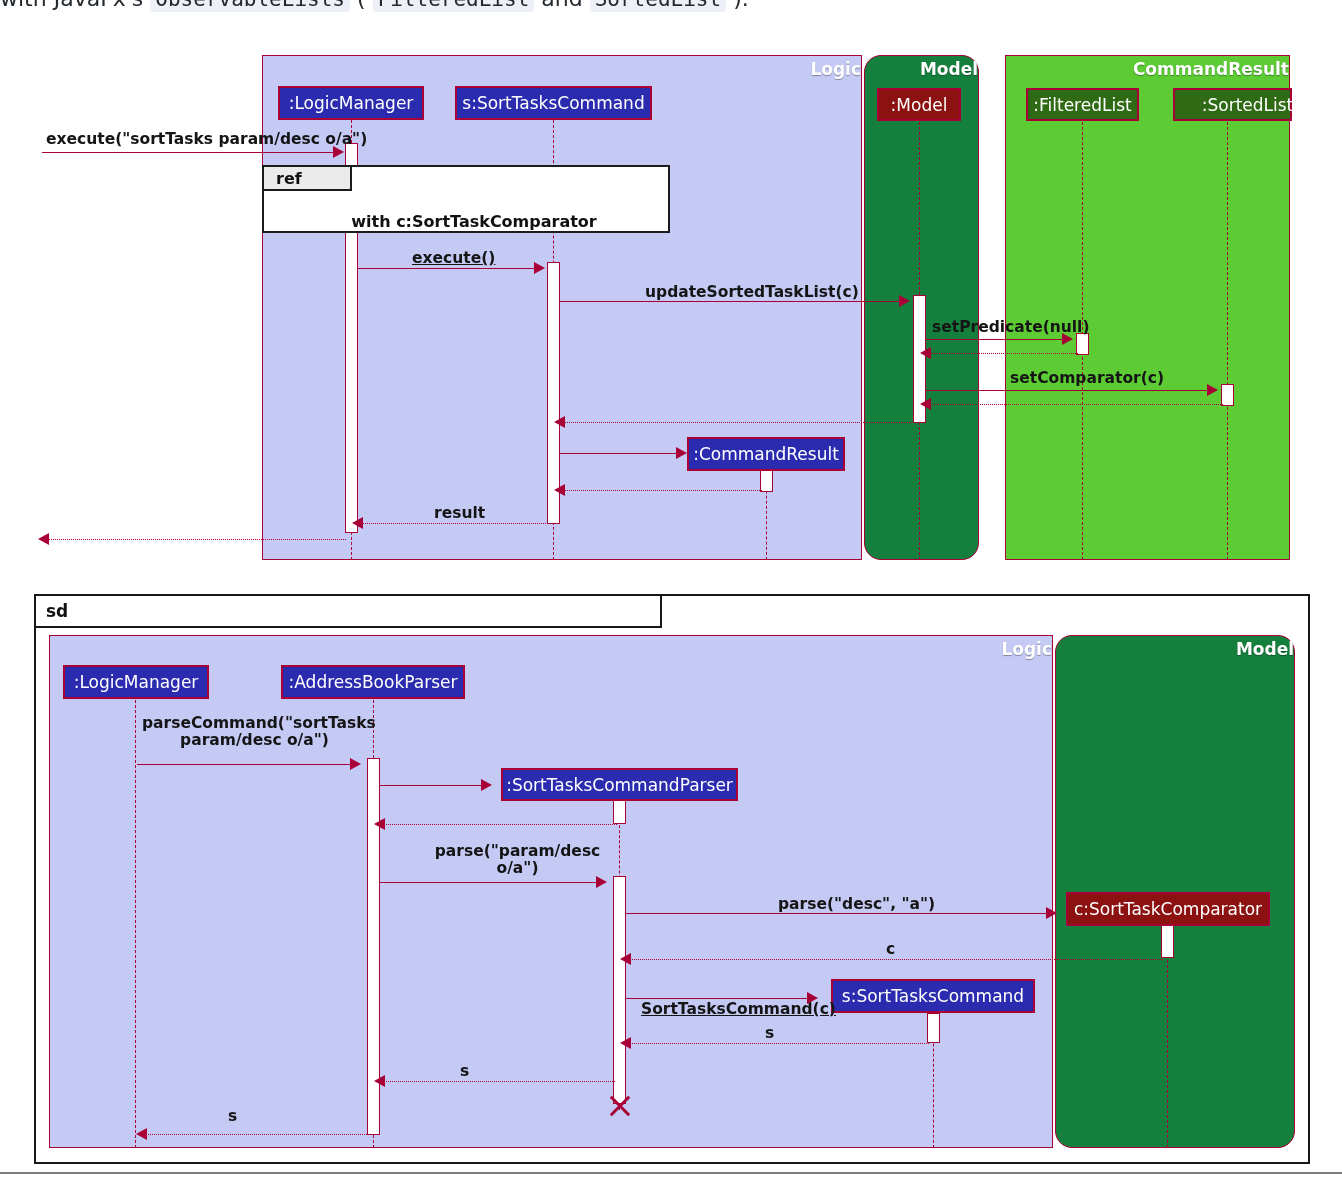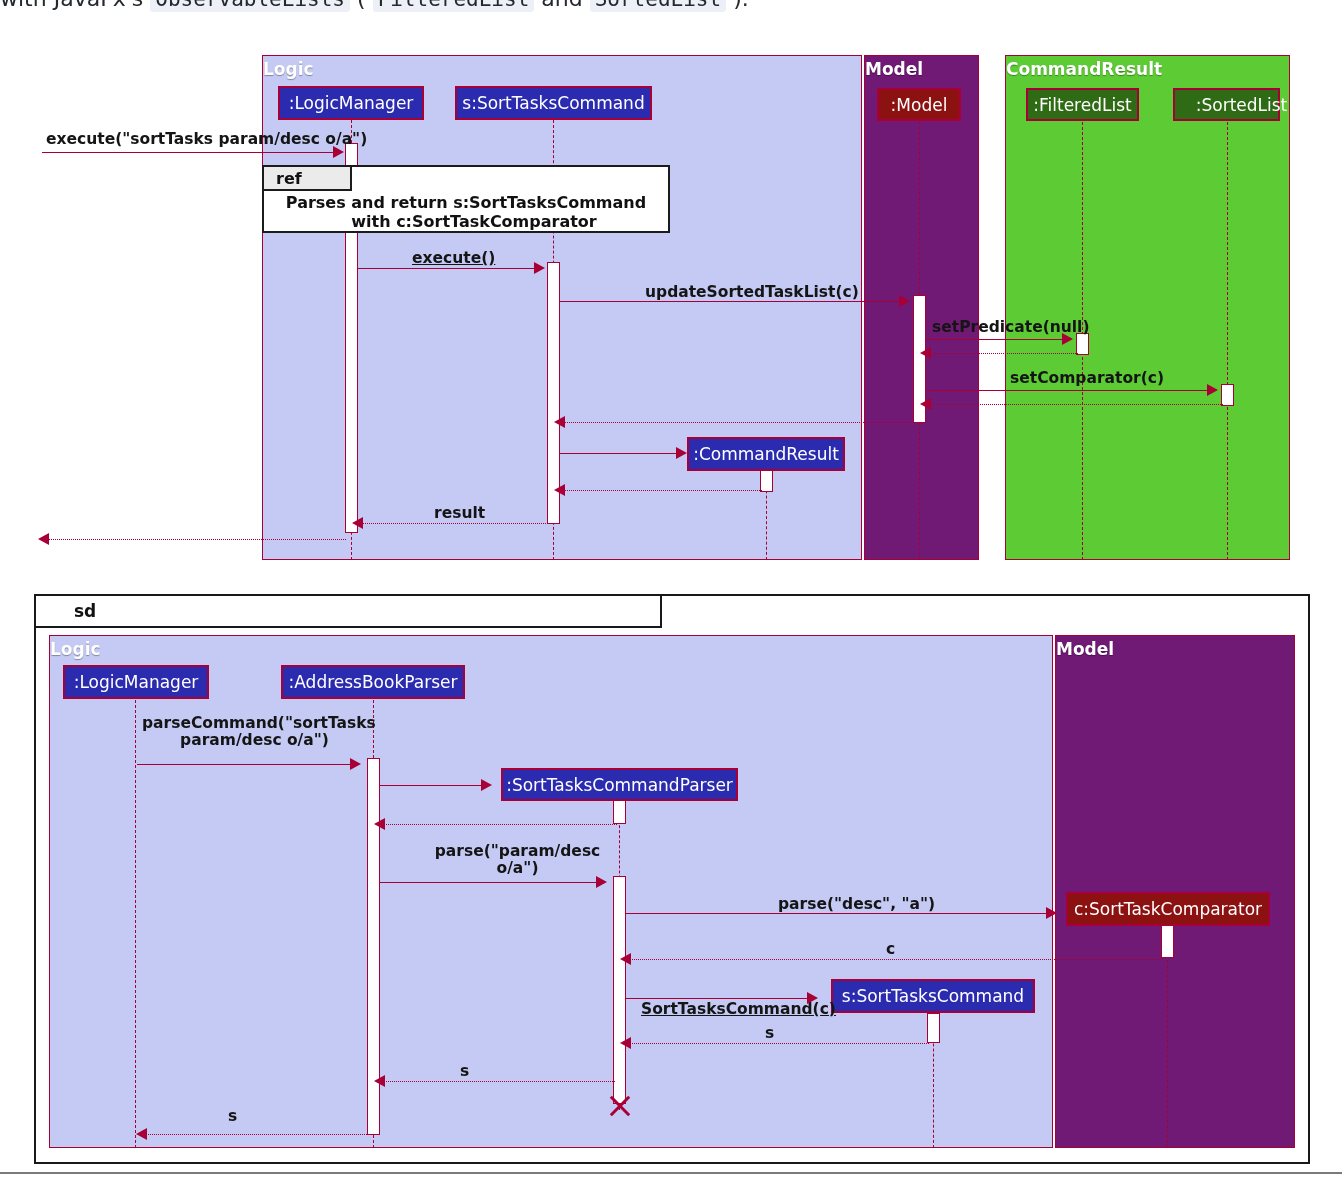--- a/index.html
+++ b/index.html
@@ -9,25 +9,25 @@
 
   
   #prose{position:absolute;left:0;top:-14px;width:1342px;height:34px;
          font-size:22px;color:#24292e;white-space:nowrap;
          font-family:"DejaVu Sans","Liberation Sans",sans-serif;}
   #prose .code{font-family:"DejaVu Sans Mono","Liberation Mono",monospace;
        background:#eef0f7;border-radius:3px;padding:1px 5px;font-size:21px;}
 
   
   .pkg{position:absolute;box-sizing:border-box;border:1.5px solid #A80036;}
-  .pkg-title{position:absolute;left:0;right:0;top:3px;text-align:left;
+  .pkg-title{position:absolute;left:0;right:0;top:3px;text-align:right;
              font-weight:bold;font-size:17px;color:#ffffff;
              text-shadow:0 1px 1px rgba(0,0,0,.35);}
   .pkg-logic{background:#C5CAF5;}
-  .pkg-model{background:#701a75;}
+  .pkg-model{background:#15803d;border-radius:17px;}
   .pkg-obs{background:#55D42C;background:#5CCB34;}
 
   .lifeline{position:absolute;width:0;border-left:1.5px dashed #A80036;}
   .actbar{position:absolute;background:#FFFFFF;border:1.5px solid #A80036;
           box-sizing:border-box;}
 
   .part{position:absolute;box-sizing:border-box;display:flex;
         align-items:center;justify-content:center;
         color:#ffffff;font-size:17px;white-space:nowrap;
         border:2px solid #A80036;padding:0 8px;}
@@ -58,21 +58,21 @@
   .ref-body{position:absolute;left:0;right:0;text-align:center;font-size:16px;
             color:#111;line-height:1.25;font-weight:600;}
 
   
   .sdframe{position:absolute;border:2px solid #181818;background:#fff;
            box-sizing:border-box;}
   .sdtag{position:absolute;left:0;top:0;height:30px;display:flex;
          align-items:center;padding:0 14px 0 10px;font-size:17px;color:#111;
          border-right:2px solid #181818;border-bottom:2px solid #181818;
          background:#fff;white-space:nowrap;}
-  .sdtag b{margin-right:6px;margin-left:28px;}
+  .sdtag b{margin-right:6px;}
 
   
   .xmark{position:absolute;width:26px;height:26px;}
   .xmark:before,.xmark:after{content:"";position:absolute;left:50%;top:0;
      width:3px;height:26px;background:#A80036;}
   .xmark:before{transform:translateX(-50%) rotate(45deg);}
   .xmark:after{transform:translateX(-50%) rotate(-45deg);}
 
   .hr{position:absolute;left:0;width:1342px;height:0;border-top:2px solid #7a7a7a;}
 </style>
@@ -118,36 +118,35 @@
 </div>
 <div class="part p-blue" style="left:455px;top:86px;width:197px;height:34px;">
   <span>s:SortTasksCommand</span>
 </div>
 <div class="part p-dark" style="left:877px;top:88px;width:84px;height:33px;">
   <span>:Model</span>
 </div>
 <div class="part p-green" style="left:1026px;top:88px;width:113px;height:33px;">
   <span>:FilteredList</span>
 </div>
-<div class="part p-green" style="left:1173px;top:88px;width:107px;height:33px;padding-left:38px;">
+<div class="part p-green" style="left:1173px;top:88px;width:119px;height:33px;padding-left:38px;">
   <span>:SortedList</span>
 </div>
 <div class="part p-blue" style="left:687px;top:437px;width:158px;height:34px;">
   <span>:CommandResult</span>
 </div>
 
 <div class="lbl" style="left:46px;top:130px;">execute("sortTasks param/desc o/a")</div>
 <div class="msg" style="left:42px;top:152px;width:297px;"></div>
 <div class="head-r" style="left:333px;top:146px;"></div>
 
 <div class="ref" style="left:262px;top:165px;width:408px;height:68px;">
   <div class="ref-tag" style="width:64px;height:22px;">
     <span>ref</span>
   </div>
-  <div class="ref-body" style="top:26px;">Parses and return s:SortTasksCommand</div>
   <div class="ref-body" style="top:45px;margin-left:16px;">with c:SortTaskComparator</div>
 </div>
 
 <div class="lbl" style="left:412px;top:249px;text-decoration:underline;">execute()</div>
 <div class="msg" style="left:358px;top:268px;width:181px;"></div>
 <div class="head-r" style="left:534px;top:262px;"></div>
 
 <div class="lbl" style="left:645px;top:283px;">updateSortedTaskList(c)</div>
 <div class="msg" style="left:560px;top:301px;width:345px;"></div>
 <div class="head-r" style="left:899px;top:295px;"></div>

